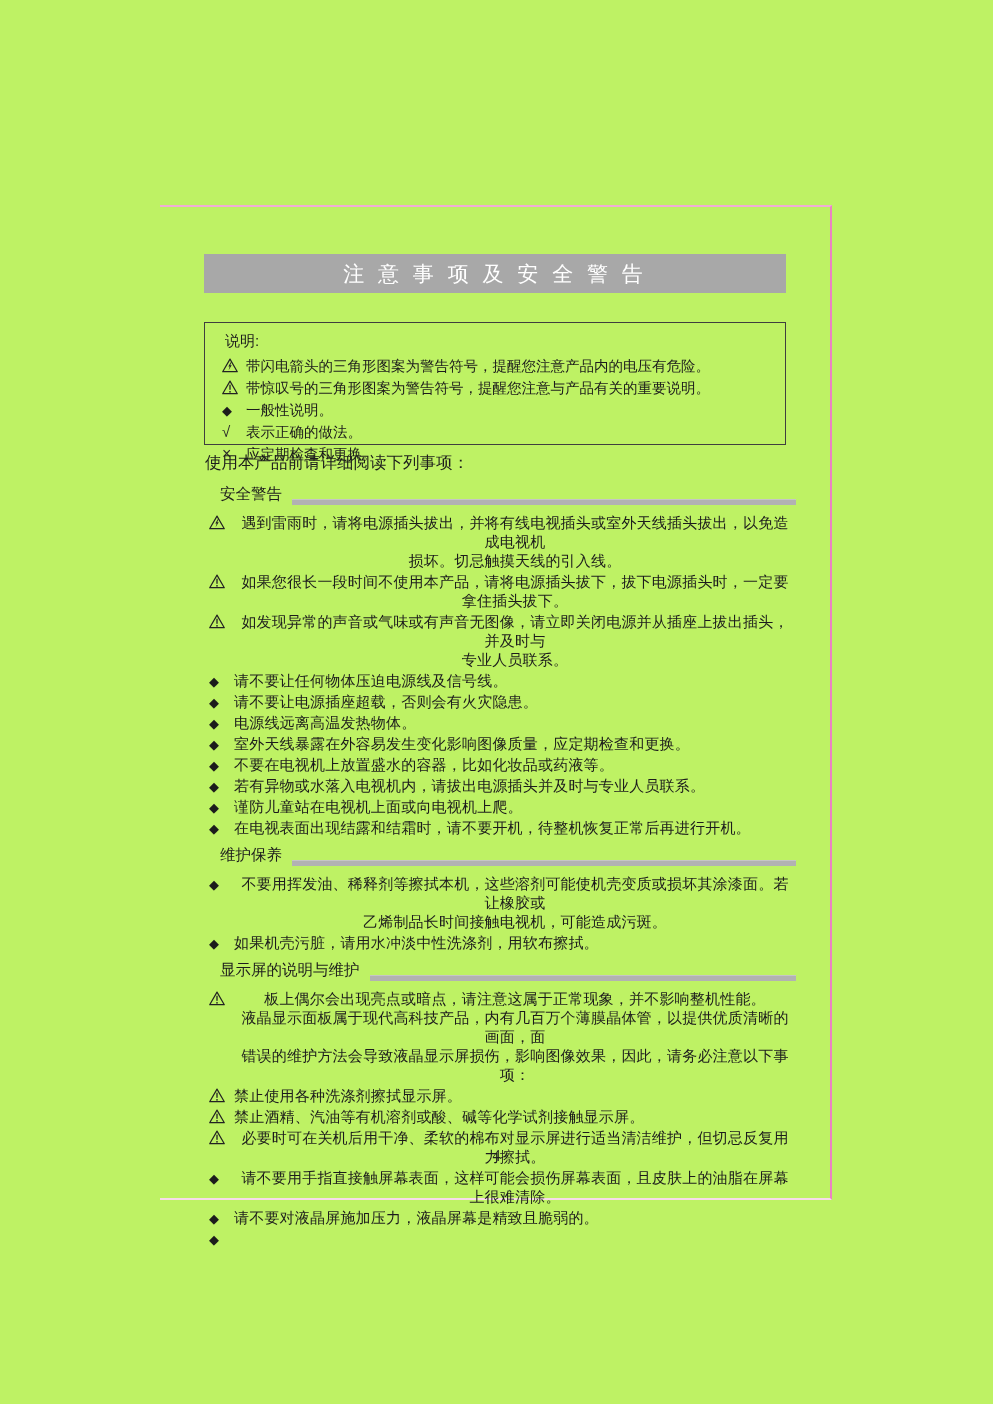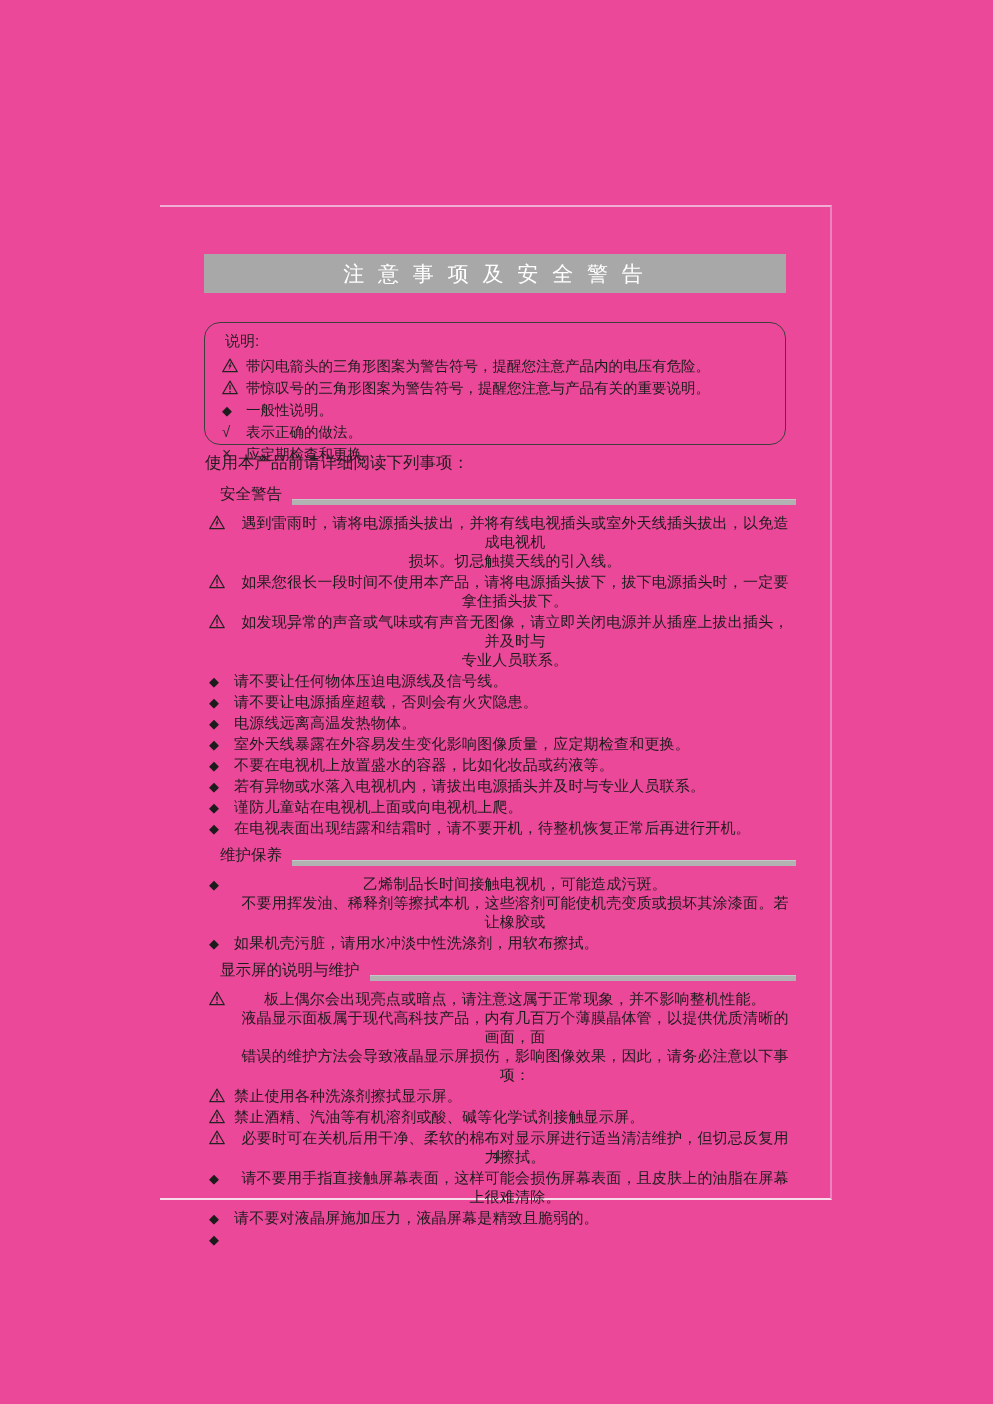--- a/index.html
+++ b/index.html
@@ -1,21 +1,21 @@
 <!DOCTYPE html>
 <html><head>
 <meta charset="utf-8">
 <style>
   html,body{margin:0;padding:0;background:#fff;}
   body{
     width:993px;height:1404px;position:relative;
     font-family:"Liberation Sans","DejaVu Sans",sans-serif;
     color:#1c1c1c;-webkit-font-smoothing:antialiased;
   }
-  .page{position:absolute;inset:0;background:#ec4899;overflow:hidden;}
+  .page{position:absolute;inset:0;background:#bef264;overflow:hidden;}
 
   
   .frame{
     position:absolute;left:160px;top:205px;width:670px;height:991px;
     border-top:2px solid #f0aed6;
     border-right:2px solid #ec82c2;
     border-bottom:2px solid #f7dcea;
     pointer-events:none;
   }
 
@@ -23,21 +23,21 @@
   .title-bar{
     position:absolute;left:204px;top:254px;width:582px;height:39px;
     background:#a8a8a8;color:#ffffff;
     display:flex;align-items:center;justify-content:center;
     font-size:21px;letter-spacing:4px;font-weight:500;
   }
 
   
   .legend-box{
     position:absolute;left:204px;top:322px;width:582px;height:123px;
-    border:1.6px solid #3f3f3f;border-radius:16px;
+    border:1.6px solid #3f3f3f;border-radius:0;
     box-sizing:border-box;padding:8px 12px 0 14px;
   }
   .legend-heading{font-size:15px;margin:1px 0 5px 6px;}
 
   
   .list .li{display:flex;margin-bottom:2px;}
   .li-icon{
     flex:0 0 30px;box-sizing:border-box;padding-left:5px;padding-top:2px;
     line-height:1;
   }
@@ -221,22 +221,22 @@
 
     <section>
       <div class="sec-head">
         <span class="sec-title">维护保养</span>
         <span class="sec-rule"></span>
       </div>
       <div class="list">
           <div class="li">
             <span class="li-icon"><span class="g-diamond">◆</span></span>
             <div class="li-text">
+              <div>不要用挥发油、稀释剂等擦拭本机，这些溶剂可能使机壳变质或损坏其涂漆面。若让橡胶或</div>
               <div>乙烯制品长时间接触电视机，可能造成污斑。</div>
-              <div>不要用挥发油、稀释剂等擦拭本机，这些溶剂可能使机壳变质或损坏其涂漆面。若让橡胶或</div>
             </div>
           </div>
           <div class="li">
             <span class="li-icon"><span class="g-diamond">◆</span></span>
             <div class="li-text">
               <div>如果机壳污脏，请用水冲淡中性洗涤剂，用软布擦拭。</div>
             </div>
           </div>
         </div>
     </section>

